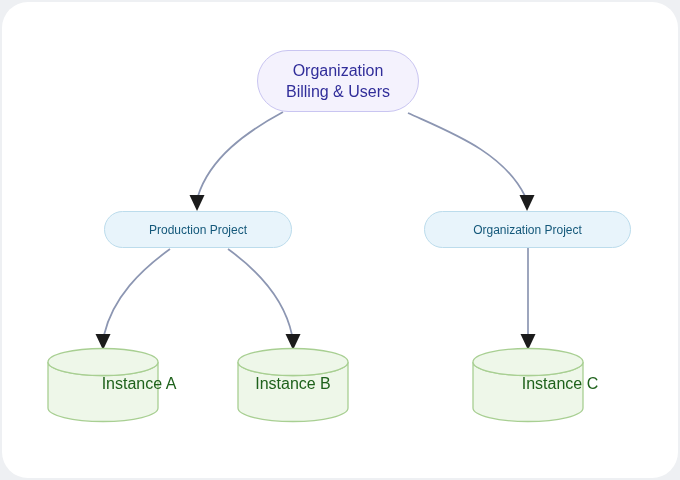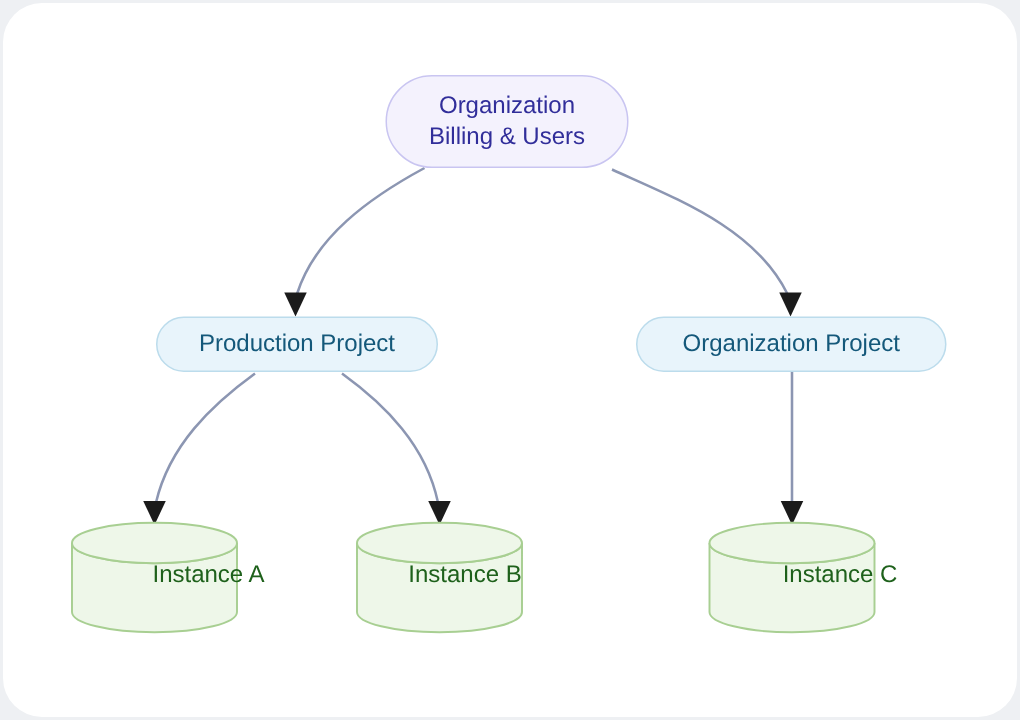--- a/index.html
+++ b/index.html
@@ -62,39 +62,39 @@
     line-height: 1.32;
     white-space: pre-line;
   }
   .node-project {
     top: 211px;
     height: 37px;
     background: var(--project_fill, #e8f4fb);
     border: 1.3px solid var(--project_border, #bcdcec);
     border-radius: 18.5px;
     color: var(--project_text, #14587a);
-    font-size: 16px;
+    font-size: 12px;
     font-weight: 500;
   }
   .node-production  { left: 104px; width: 188px; }
   .node-development { left: 424px; width: 207px; }
   .instance-label {
     position: absolute;
     top: 360px;
     width: 110px;
     height: 48px;
     display: flex;
     align-items: center;
     justify-content: center;
     color: var(--instance_text, #1e611b);
     font-size: 16px;
     font-weight: 500;
   }
   .label-instance-a { left: 48px; padding-left: 36px; }
-  .label-instance-b { left: 238px; padding-left: 17px; }
+  .label-instance-b { left: 238px; }
   .label-instance-c { left: 473px; padding-left: 32px; }
 </style>
 </head>
 <body>
 
 <div class="card"></div>
 
 <div class="diagram-layer">
 
   <svg class="edges" viewBox="0 0 680 480">

